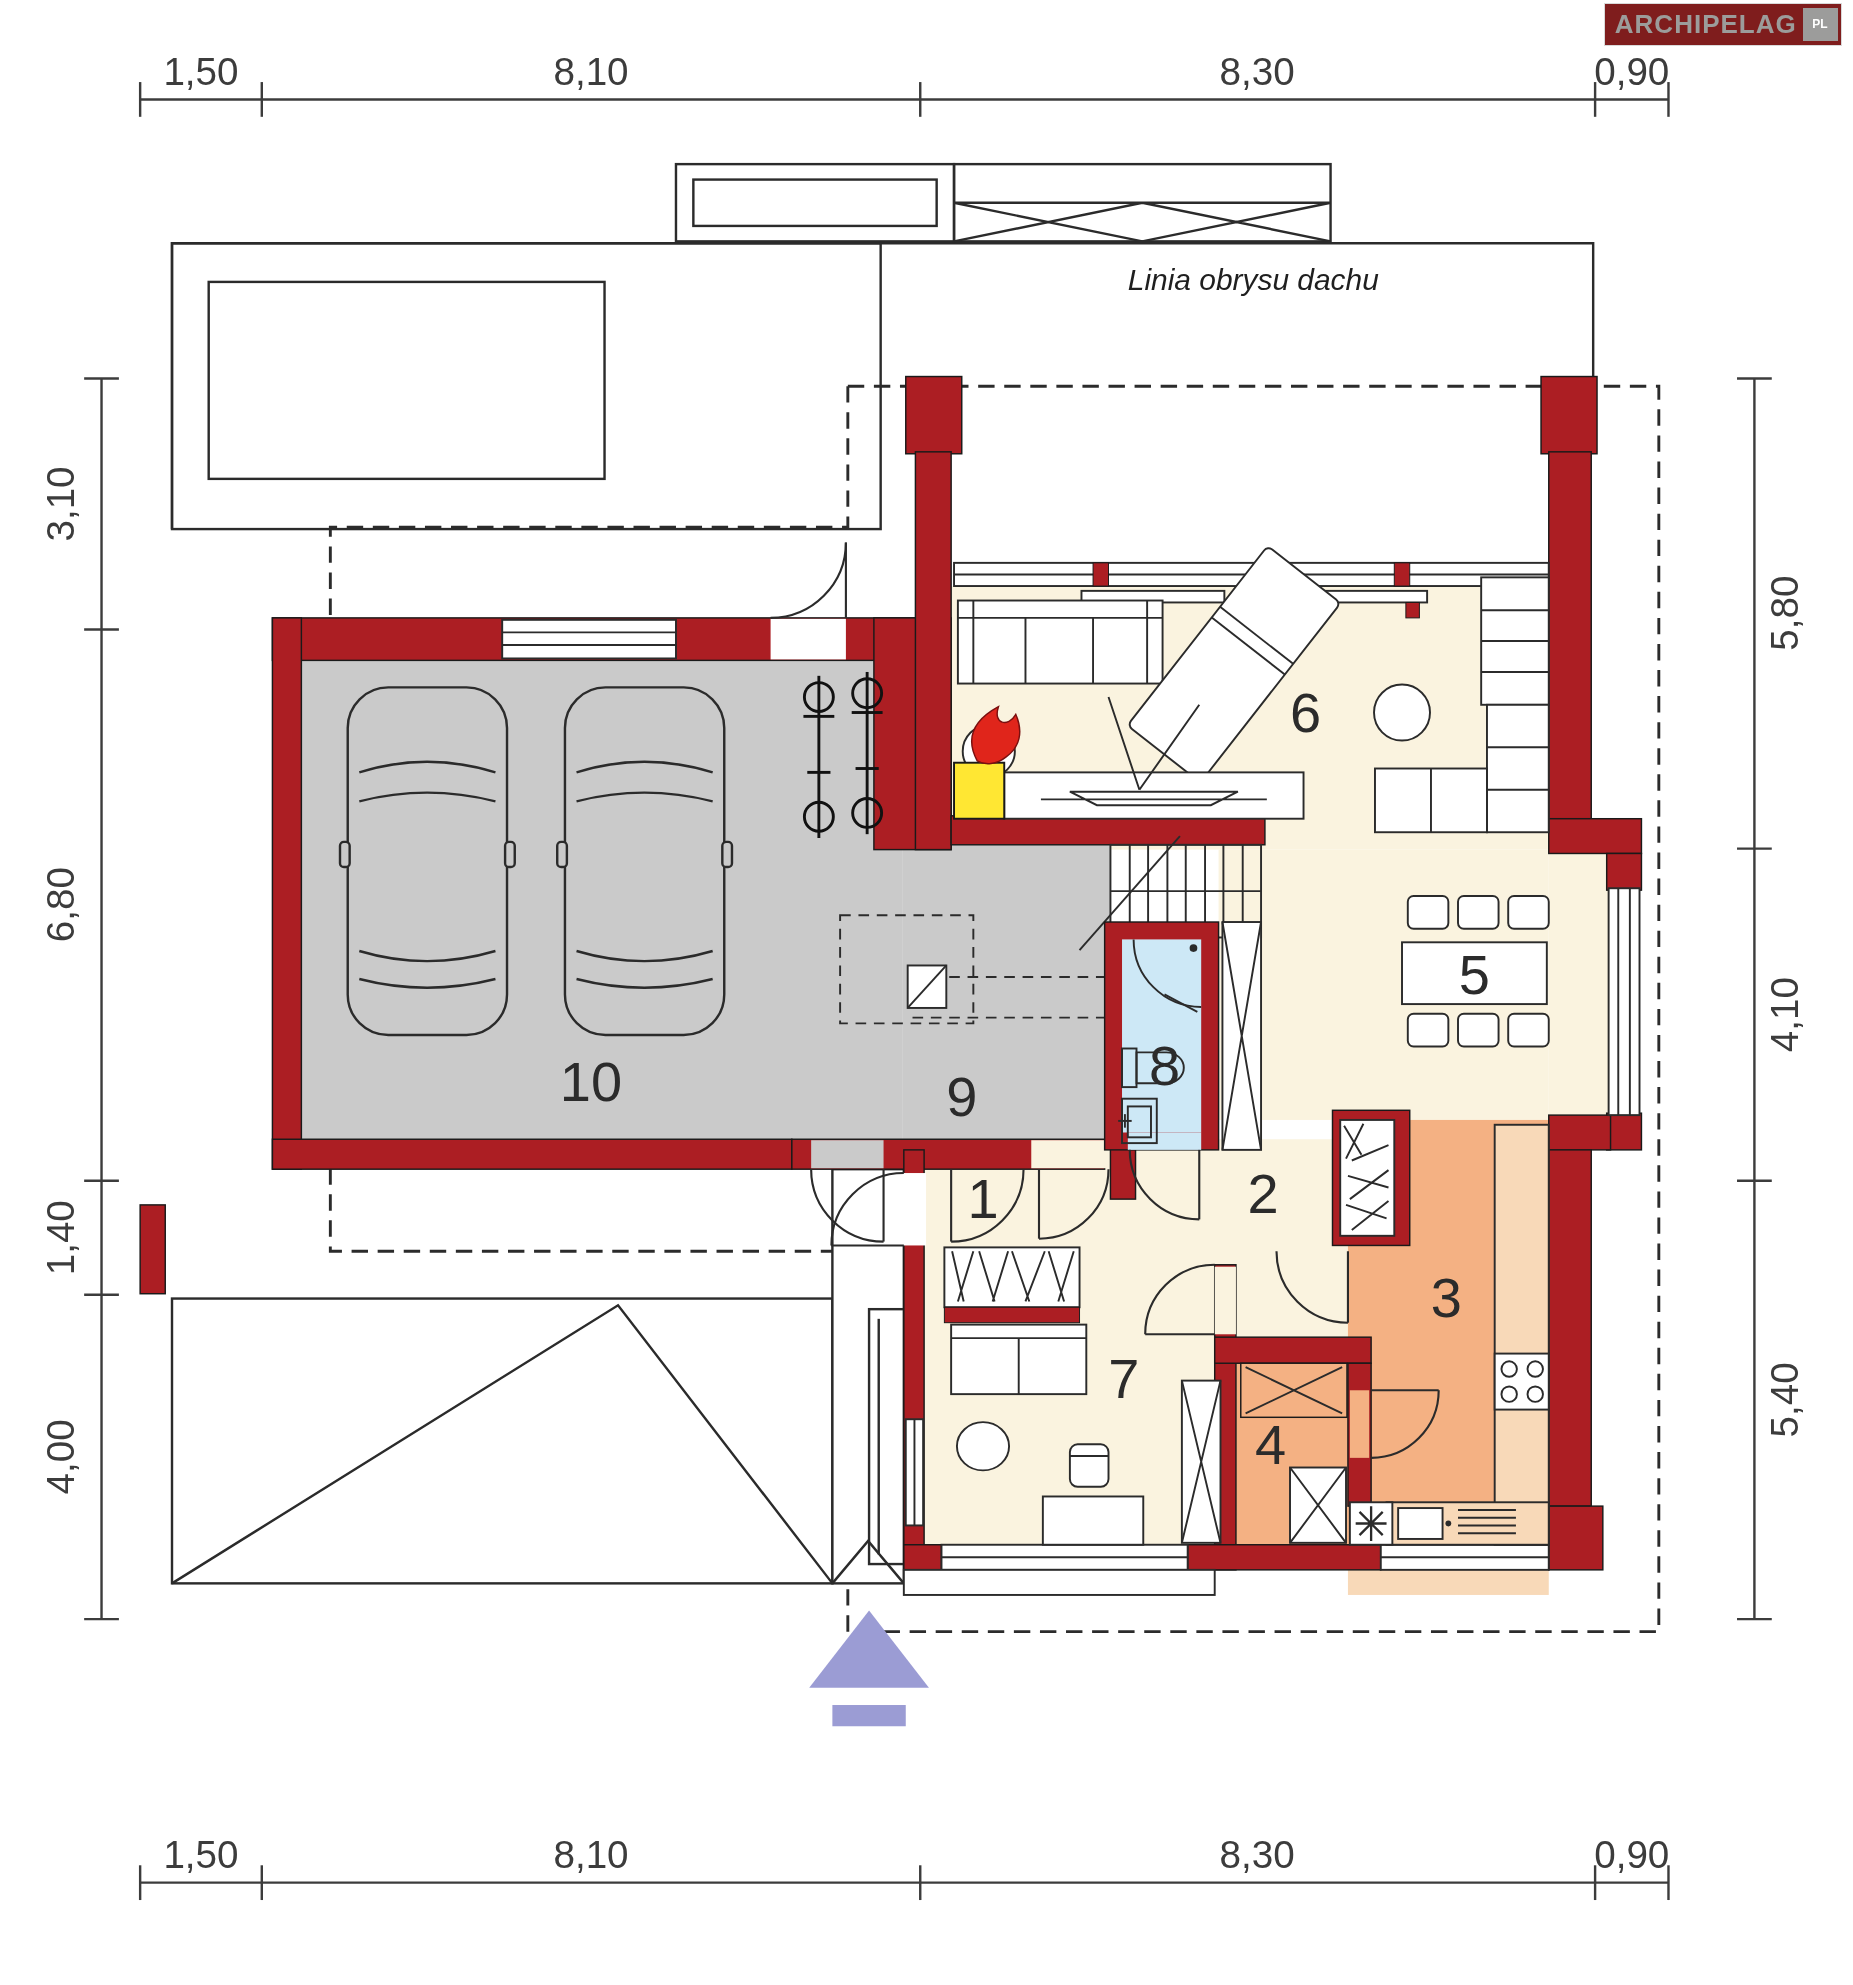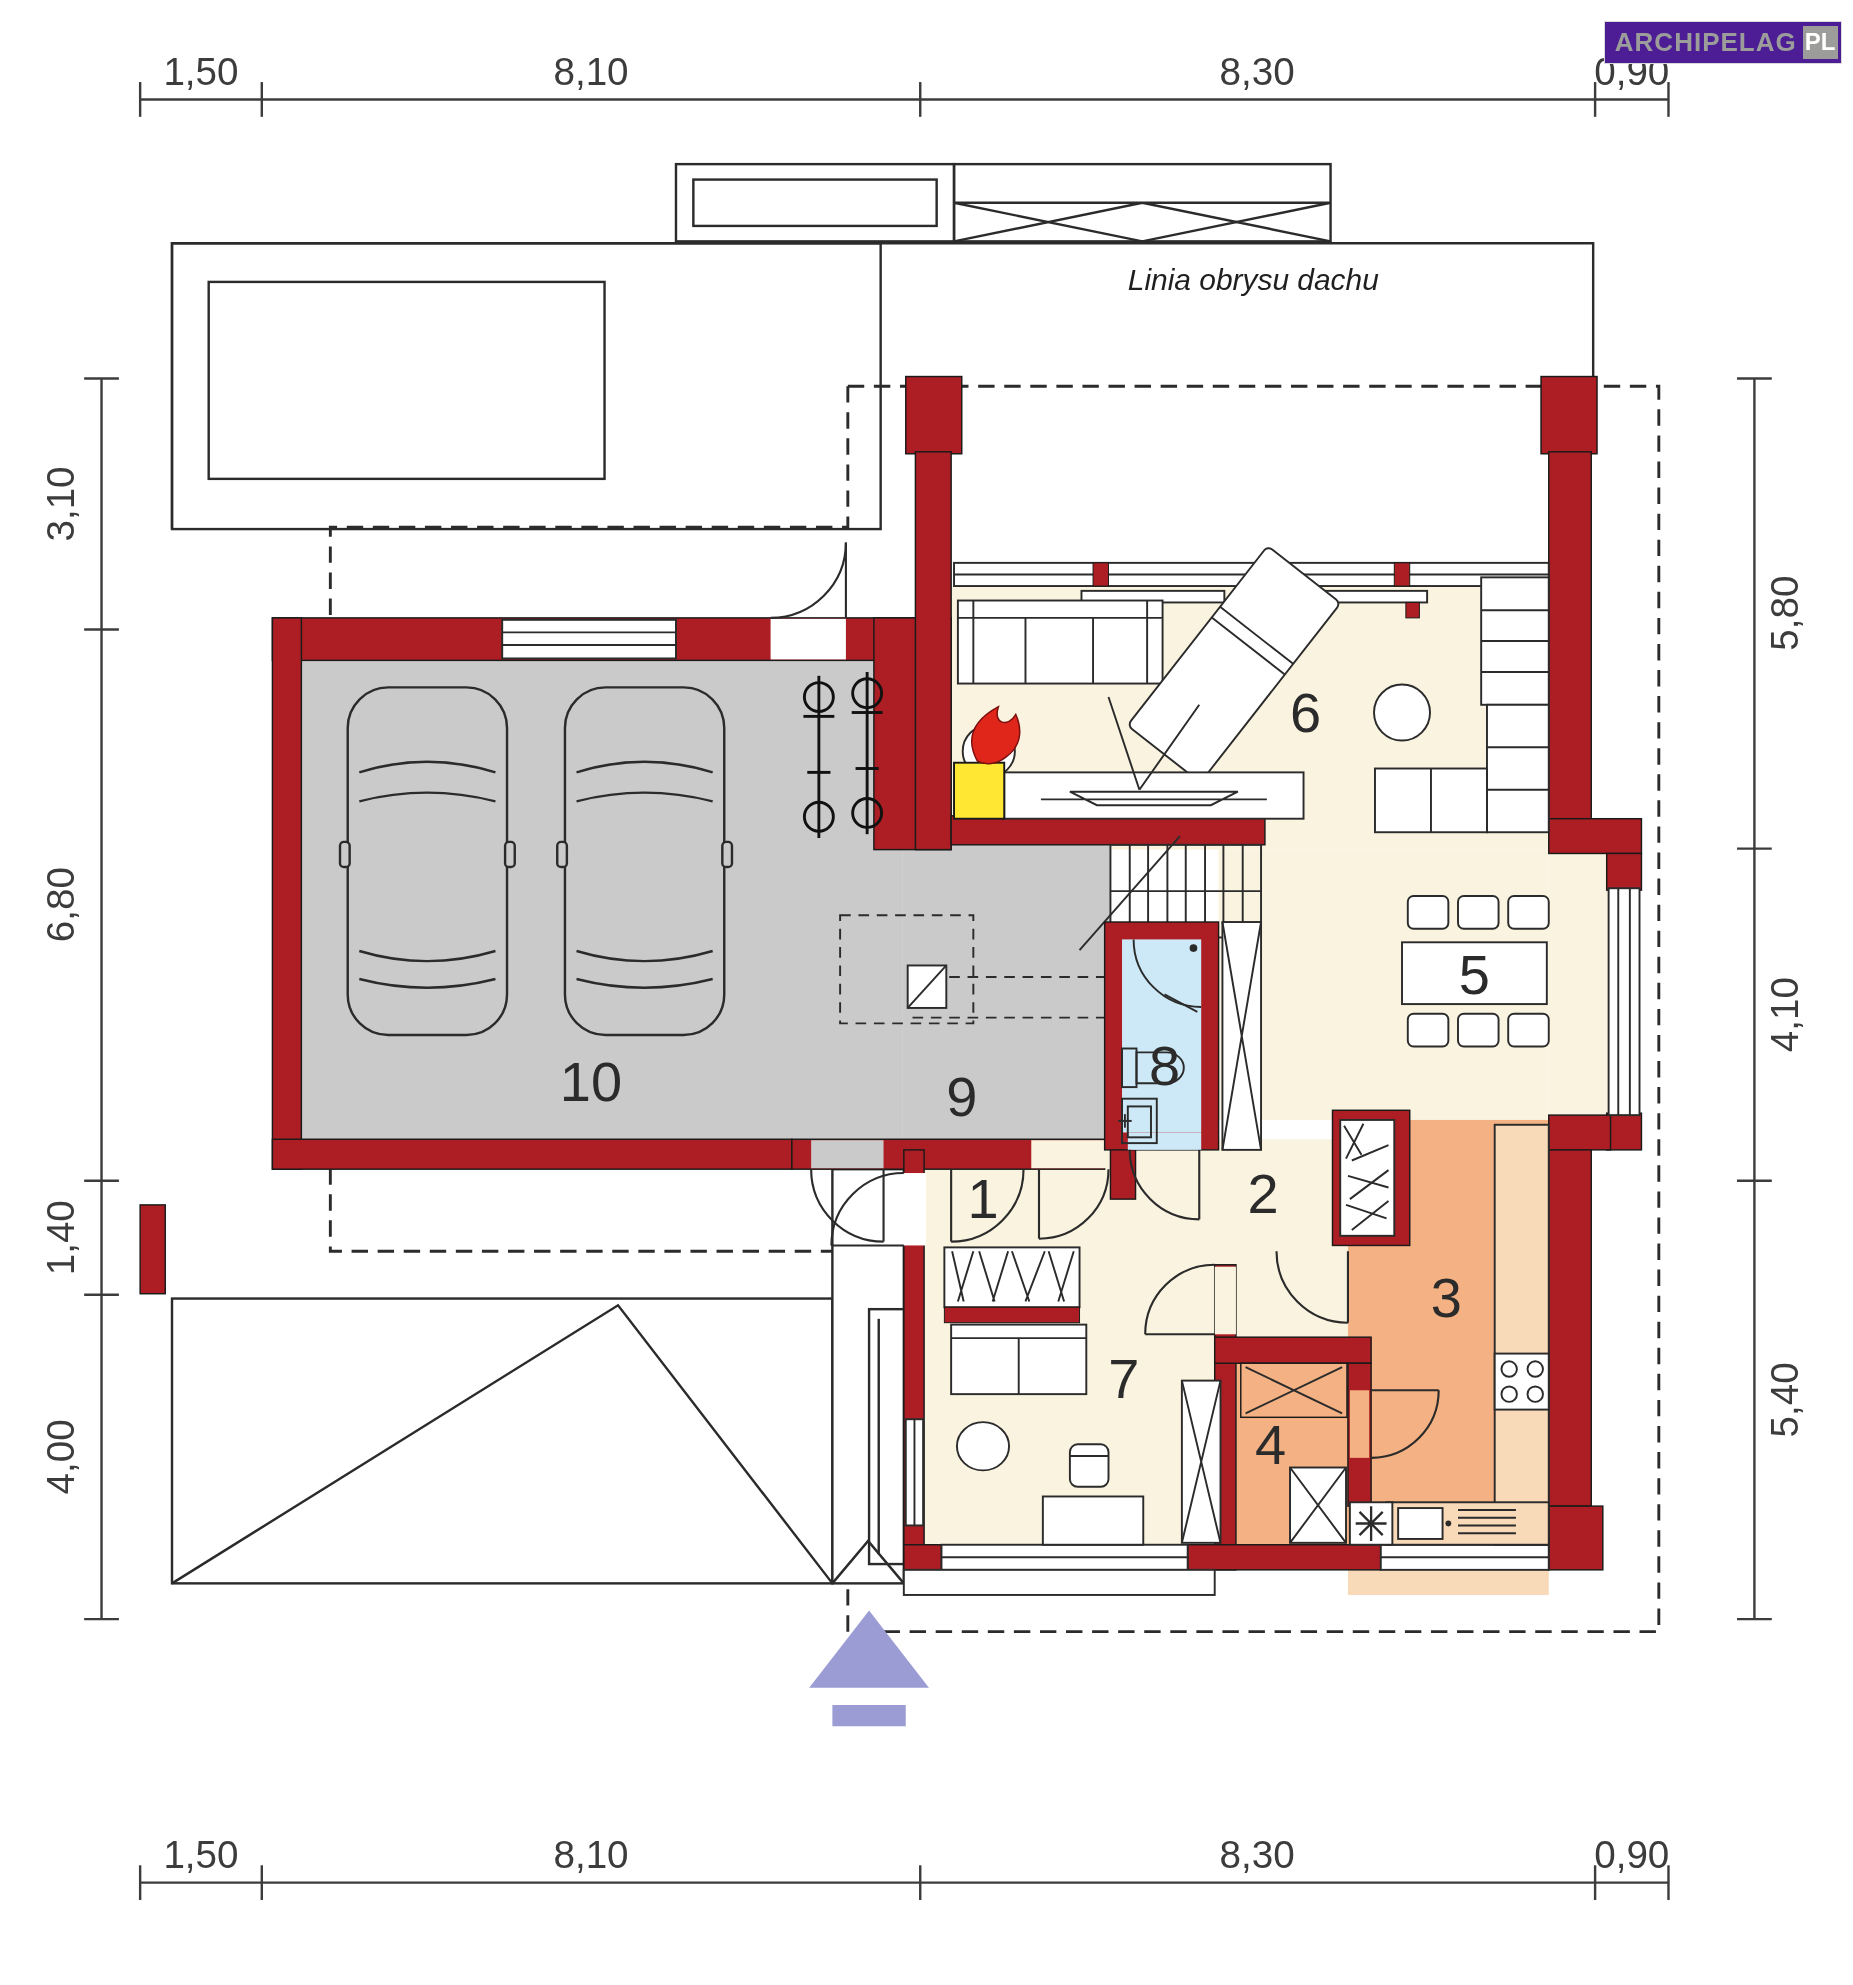--- a/index.html
+++ b/index.html
@@ -1,24 +1,24 @@
 <!DOCTYPE html>
 <html style="--wall: #AC1E23; --garage-floor: #CACACA; --living-floor: #FAF3DF; --kitchen-floor: #F4B183; --counter: #F8D9B8; --bathroom-floor: #CDE8F6; --fireplace-yellow: #FFE733; --flame-red: #E0251B; --entrance-arrow: #9B9CD4; --logo-gray: #9C9C9B;"><head>
 <meta charset="utf-8">
 <style>
   html,body{margin:0;padding:0;background:#fff;}
   body{width:1854px;height:1985px;position:relative;font-family:"Liberation Sans",sans-serif;}
   svg text{font-family:"Liberation Sans","DejaVu Sans",sans-serif;fill:#2b2b2b;}
   .dim-label{font-size:40px;fill:#3c3c3c;}
   .room-num{font-size:58px;fill:#2b2b2b;}
   .roof-label{font-size:31px;font-style:italic;fill:#1f1f1f;}
-  .logo{position:absolute;top:21px;right:11.6px;display:flex;align-items:center;gap:5.8px;
-        background:#4c1d95;border:1px solid #d9d9d9;padding:3.9px 3.9px 3.9px 9.7px;}
+  .logo{position:absolute;top:3px;right:11.6px;display:flex;align-items:center;gap:5.8px;
+        background:#7f1d1d;border:1px solid #d9d9d9;padding:3.9px 3.9px 3.9px 9.7px;}
   .logo .brand{color:var(--logo-gray,#9c9c9b);font-weight:bold;font-size:26px;letter-spacing:1px;}
-  .logo .country{background:var(--logo-gray,#9c9c9b);color:#fff;font-weight:bold;font-size:24px;
+  .logo .country{background:var(--logo-gray,#9c9c9b);color:#fff;font-weight:bold;font-size:12px;
         width:35px;height:33px;display:flex;align-items:center;justify-content:center;}
 </style>
 </head>
 <body>
 
 
 
 <div class="logo">
   <span class="brand">ARCHIPELAG</span>
   <span class="country">PL</span>

